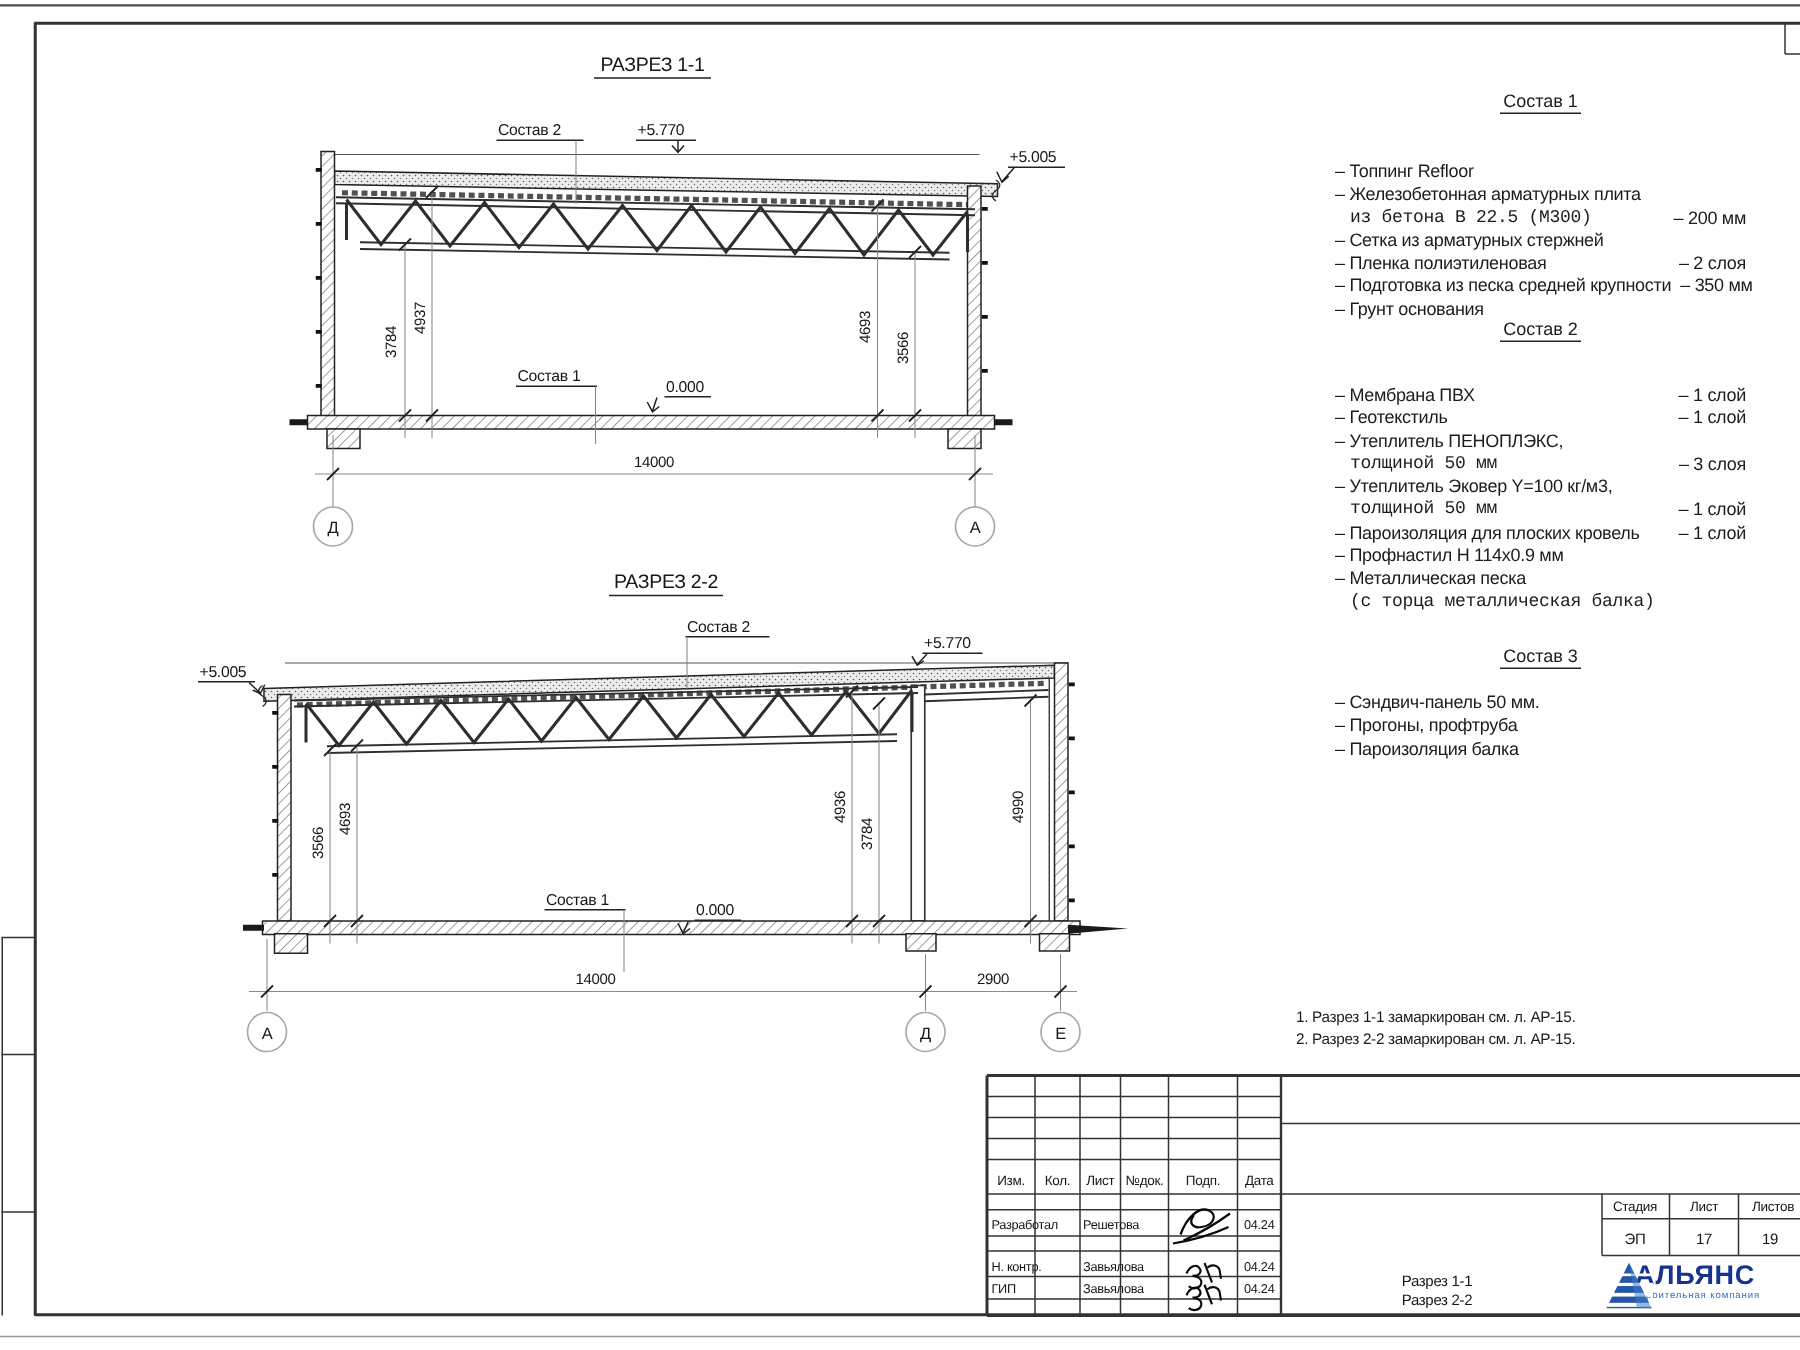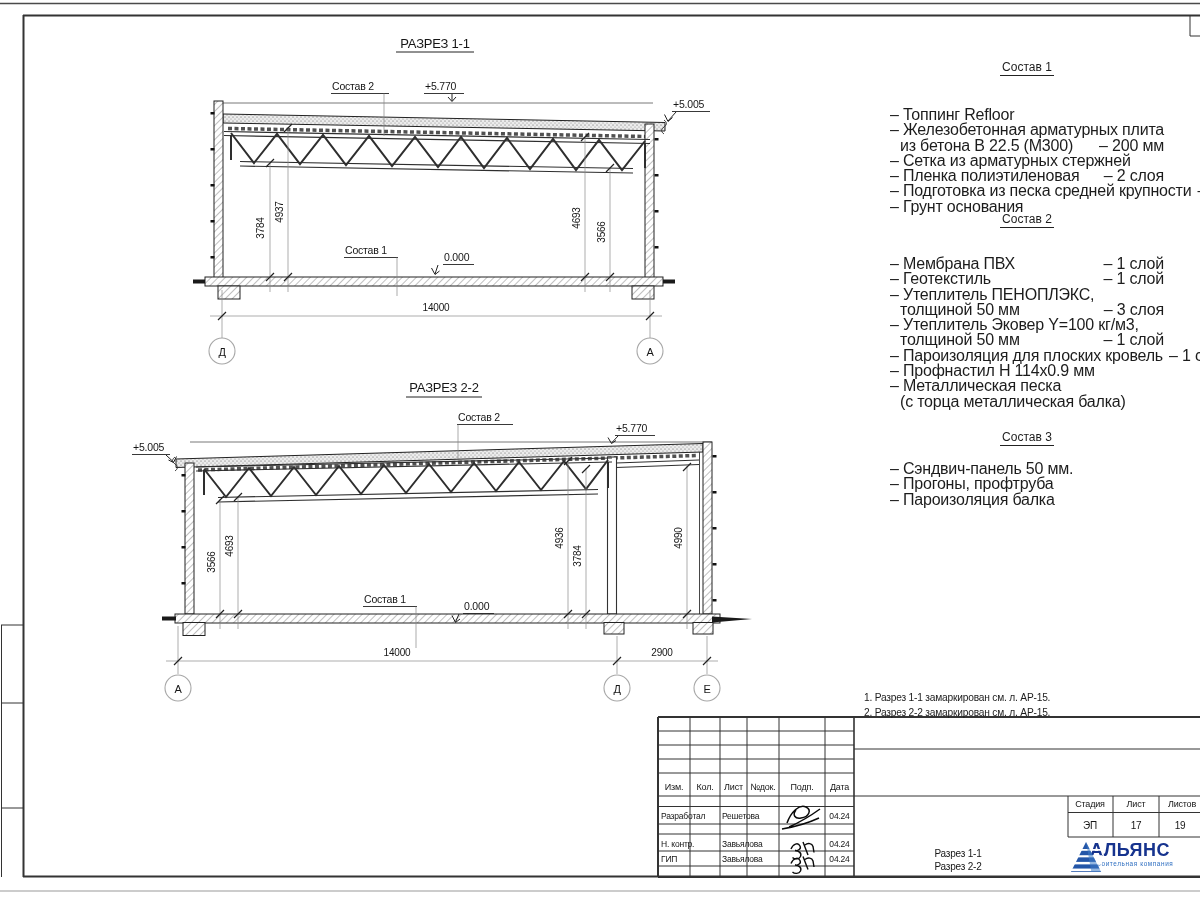--- a/index.html
+++ b/index.html
@@ -4,26 +4,26 @@
 <style>
   html,body{margin:0;padding:0;background:#fff;}
   .sheet{position:relative;width:1200px;height:900px;background:#ffffff;overflow:hidden;
          font-family:"Liberation Sans","DejaVu Sans",sans-serif;color:#1c1c1c;}
   svg{position:absolute;left:0;top:0;}
   svg text{font-family:"Liberation Sans","DejaVu Sans",sans-serif;fill:#161616;letter-spacing:-0.2px;}
   .overlay{position:absolute;}
   .comp-block{position:absolute;width:274px;}
   .comp-title{text-align:center;font-size:12px;margin-bottom:9px;}
   .comp-title span{border-bottom:1px solid #222;padding:0 2px 1px 2px;}
-  .comp-line{display:flex;justify-content:space-between;font-size:16px;line-height:15.3px;
+  .comp-line{display:flex;justify-content:space-between;font-size:12px;line-height:15.3px;
              letter-spacing:-0.2px;white-space:nowrap;align-items:center;}
   .comp-line .ct{flex:1 1 auto;}
   .comp-line .cv{flex:0 0 auto;padding-left:6px;}
-  .ind .ct{padding-left:10px;}
-  .notes{position:absolute;left:864px;top:672px;font-size:10.2px;line-height:14.6px;letter-spacing:-0.2px;margin-top:19px;}
+  .ind .ct{padding-left:10px;font-family:Liberation Mono, monospace;}
+  .notes{position:absolute;left:864px;top:672px;font-size:10.2px;line-height:14.6px;letter-spacing:-0.2px;}
   .logo{position:absolute;left:1070px;top:840px;width:130px;height:42px;overflow:hidden;display:flex;align-items:flex-start;}
   .logo-mark{flex:0 0 auto;margin:2px 6px 0 14px;}
   .logo-text{display:flex;flex-direction:column;}
   .logo-name{font-size:18px;font-weight:bold;color:#16338e;letter-spacing:0.5px;line-height:20px;}
   .logo-sub{font-size:6.4px;color:#2f6fc1;letter-spacing:0.6px;margin-top:0px;white-space:nowrap;}
 </style>
 </head>
 <body>
 
 <div class="sheet">

